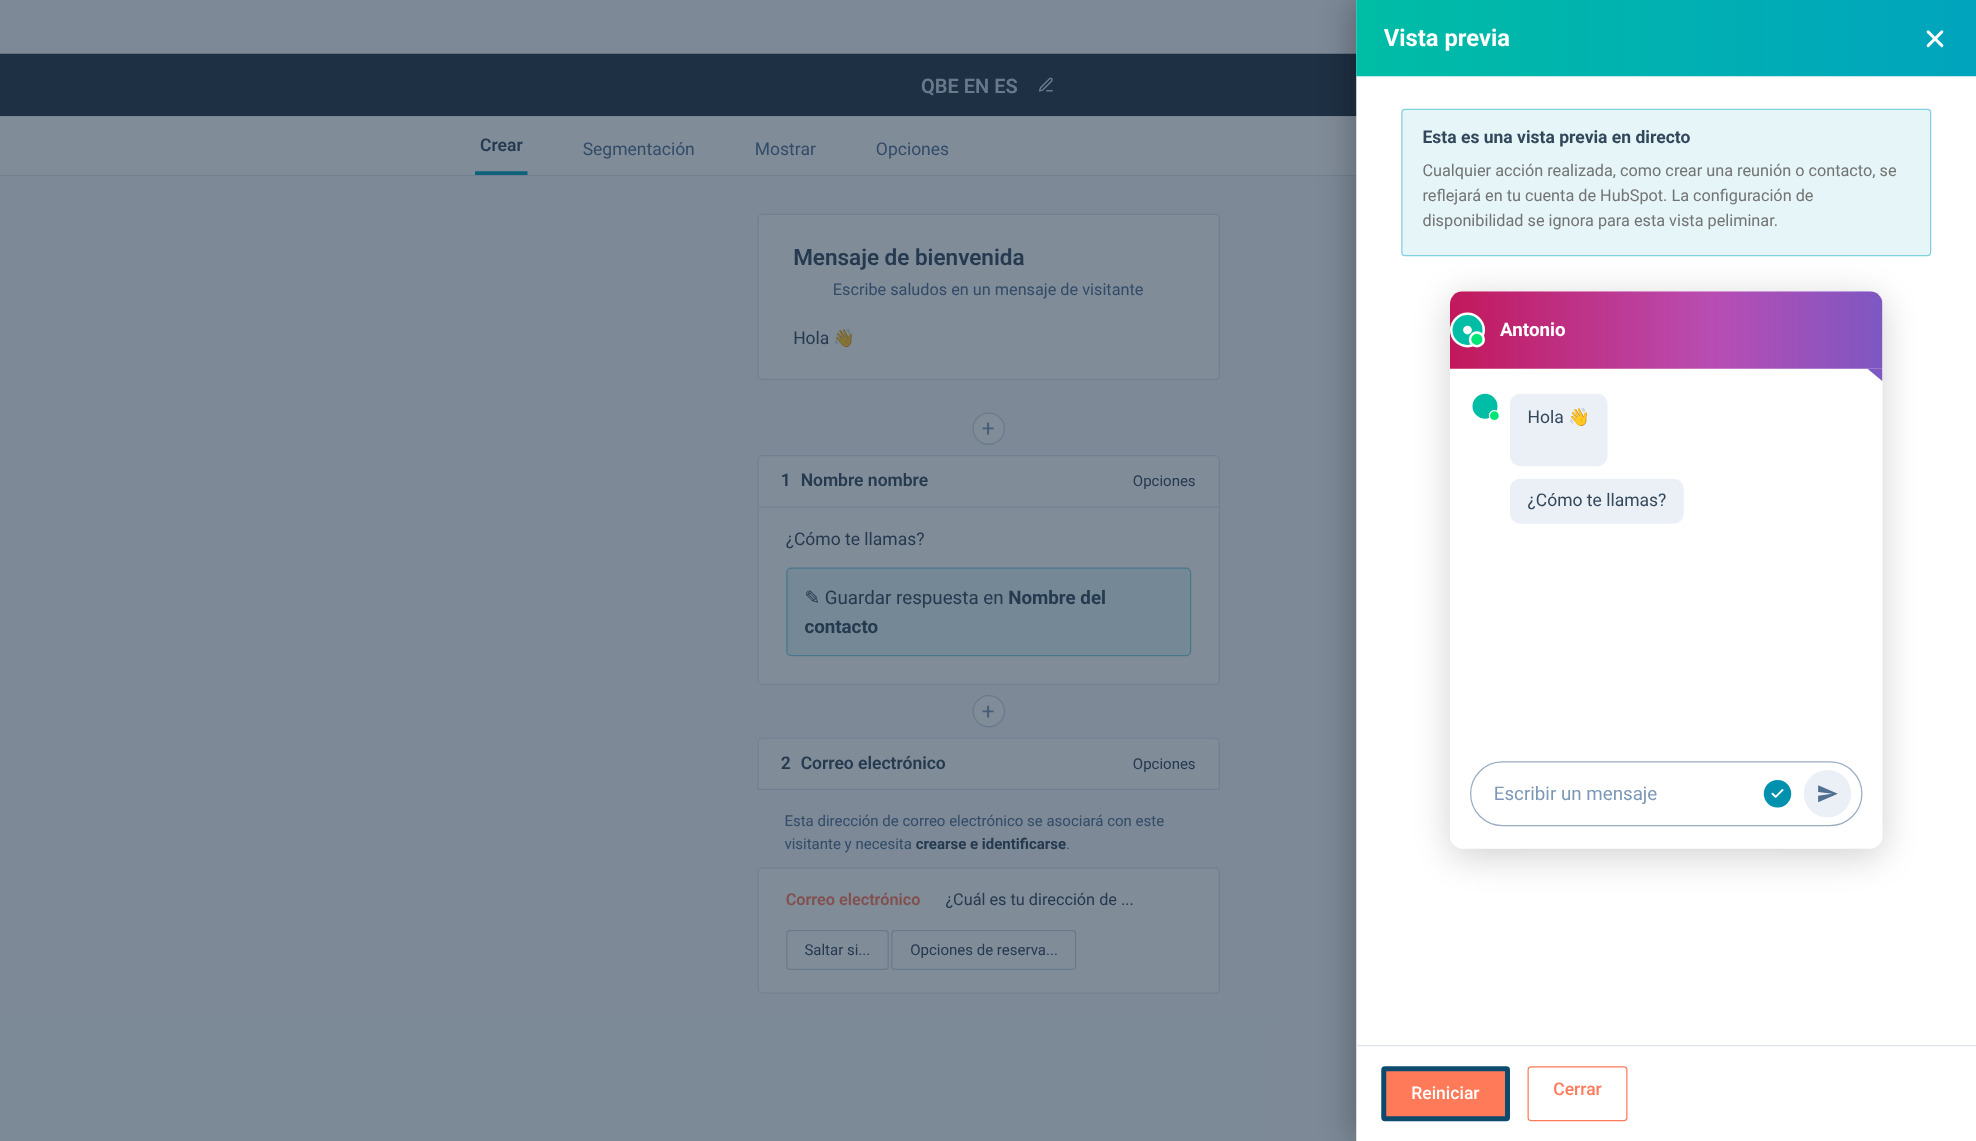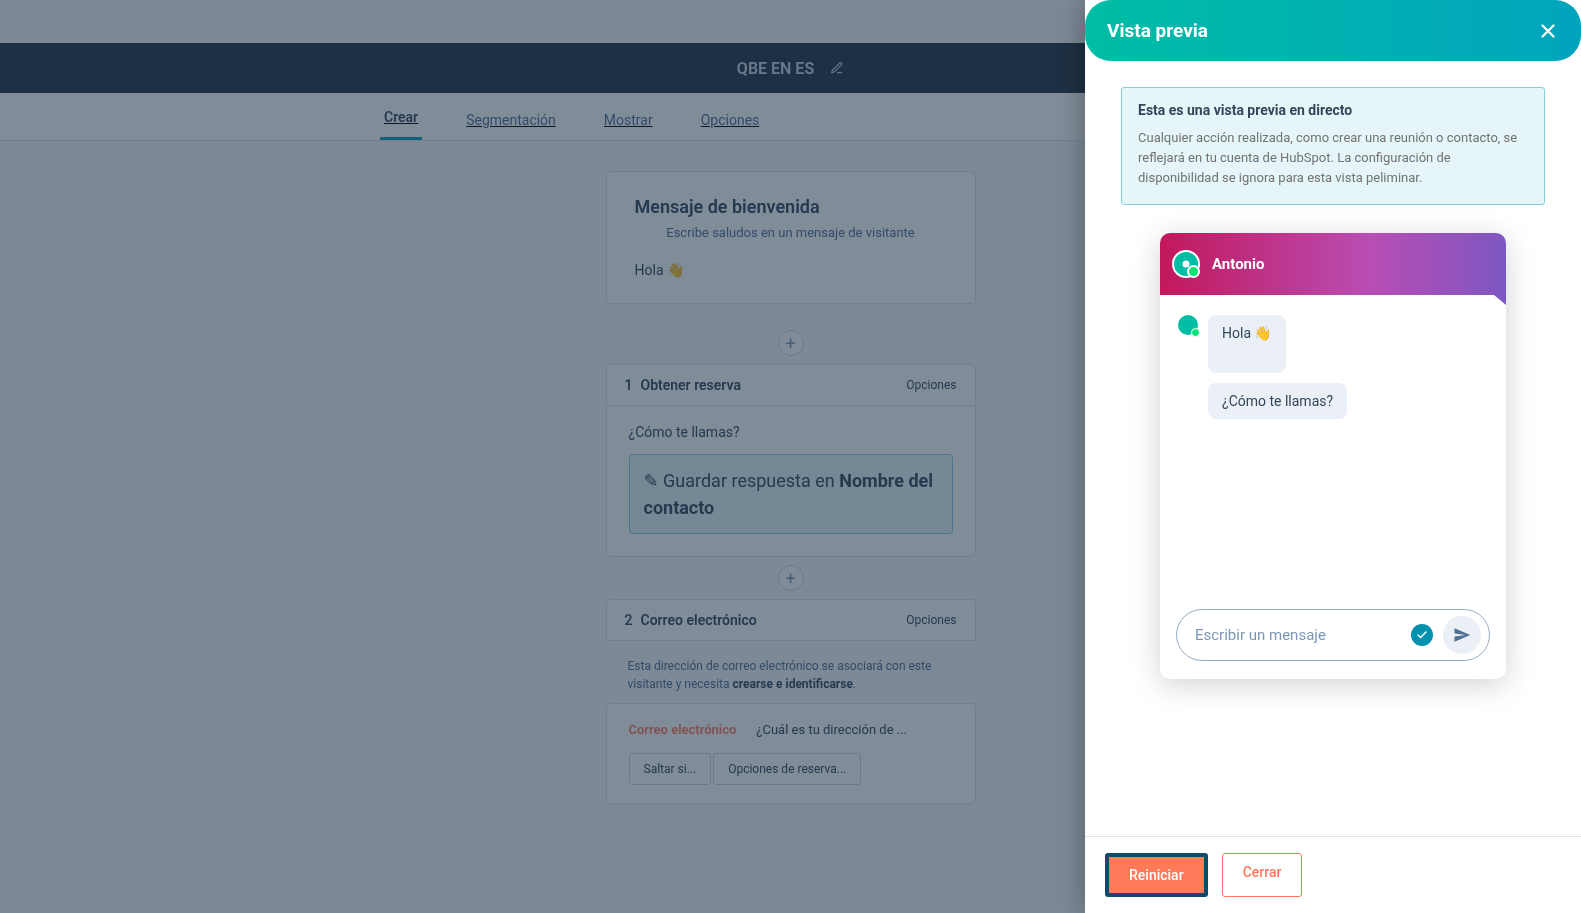--- a/index.html
+++ b/index.html
@@ -6,58 +6,58 @@
 body { width: 1581px; height: 913px; overflow: hidden; position: relative; background: #f5f8fa; }
 
 
 .app-root { position: absolute; inset: 0; filter: brightness(1); margin-top: 43px; }
 .app-dim { position: absolute; inset: 0; background: rgba(25, 45, 70, 0.55); z-index: 5; }
 
 .top-bar { height: 50px; background: #253342; display: flex; align-items: center; justify-content: center; color: #fff; gap: 16px; }
 .top-title { font-size: 16px; font-weight: 600; color: #cbd6e2; }
 .pencil { width: 14px; height: 14px; }
 
-.tabs-row { height: 48px; background: #fff; border-bottom: 1px solid #dfe3eb; display: flex; align-items: flex-end; padding-left: 380px; gap: 40px; text-decoration: underline; }
+.tabs-row { height: 48px; background: #fff; border-bottom: 1px solid #dfe3eb; display: flex; align-items: flex-end; padding-left: 380px; gap: 40px; }
 .tab { padding: 0 4px 12px; color: #516f90; font-size: 14px; cursor: pointer; }
 .tab.active { color: #33475b; border-bottom: 3px solid #00a4bd; font-weight: 600; }
 
 .canvas { padding: 30px 0 40px; display: flex; flex-direction: column; align-items: center; }
 .card { width: 370px; background: #fff; border: 1px solid #dfe3eb; border-radius: 4px; padding: 24px 28px; margin-bottom: 18px; }
 .card-title { font-size: 18px; font-weight: 600; color: #33475b; text-align: left; margin-bottom: 8px; }
 .card-desc { font-size: 13px; color: #516f90; text-align: center; margin-bottom: 20px; }
 .msg-chip { display: inline-flex; align-items: center; gap: 4px; font-size: 14px; color: #33475b; }
 .plus-circle { width: 26px; height: 26px; border: 1px solid #cbd6e2; border-radius: 50%; display: flex; align-items: center; justify-content: center; color: #7c98b6; font-size: 18px; margin: 8px auto; cursor: pointer; background: #fff; }
 
 .step-card { width: 370px; background: #fff; border: 1px solid #dfe3eb; border-radius: 4px; }
 .step-header { display: flex; align-items: center; justify-content: space-between; padding: 12px 18px; border-bottom: 1px solid #dfe3eb; }
 .step-header-left { display: flex; align-items: center; gap: 8px; color: #33475b; font-size: 14px; font-weight: 600; }
 .step-header-right { color: #33475b; font-size: 12px; }
 .step-body { padding: 18px 22px 22px; }
 .prompt { font-size: 14px; color: #33475b; margin-bottom: 14px; }
-.response-box { border: 1px solid #7fd1de; background: #e5f5f8; border-radius: 4px; padding: 12px 14px; font-size: 18px; color: #33475b; line-height: 1.5; }
+.response-box { border: 1px solid #7fd1de; background: #e5f5f8; border-radius: 4px; padding: 12px 14px; font-size: 15px; color: #33475b; line-height: 1.5; }
 .response-box b { font-weight: 700; }
 .desc-para { font-size: 12px; color: #516f90; line-height: 1.5; padding: 16px 22px 10px; width: 370px; }
 .desc-para b { font-weight: 700; color: #33475b; }
 .link-like { color: #ff7a59; font-weight: 600; }
 .opt-row { display: flex; gap: 2px; padding: 12px 22px 22px; }
 .opt-pill { border: 1px solid #cbd6e2; border-radius: 3px; padding: 8px 14px; font-size: 12px; color: #33475b; cursor: pointer; }
 
 
 .preview-panel { position: absolute; top: 0; right: 0; width: 496px; height: 100%; background: #fff; z-index: 20; display: flex; flex-direction: column; box-shadow: -4px 0 24px rgba(0,0,0,0.25); }
-.preview-header { height: 61px; background: linear-gradient(90deg, #00bda5 0%, #00a4bd 100%); display: flex; align-items: center; justify-content: space-between; padding: 12px 22px; color: #fff; border-radius: 26px; }
+.preview-header { height: 61px; background: linear-gradient(90deg, #00bda5 0%, #00a4bd 100%); display: flex; align-items: center; justify-content: space-between; padding: 12px 22px; color: #fff; }
 .preview-header-title { font-size: 19px; font-weight: 700; }
 .close-x { width: 22px; height: 22px; cursor: pointer; color: #fff; }
 
 .preview-scroll { flex: 1; padding: 26px 36px 20px; overflow: auto; }
 .info-banner { border: 1px solid #7fd1de; background: #e5f5f8; border-radius: 3px; padding: 14px 16px 16px; margin-bottom: 28px; }
 .info-banner-title { font-size: 14px; font-weight: 700; color: #33475b; margin-bottom: 10px; }
 .info-banner-body { font-size: 13px; color: #737373; line-height: 1.55; }
 
 .chat-widget { width: 346px; margin: 0 auto; border-radius: 10px; box-shadow: 0 6px 30px rgba(0,0,0,0.18); overflow: hidden; background: #fff; }
-.chat-header { height: 62px; background: linear-gradient(90deg, #c2185b 0%, #b94db3 60%, #7e57c2 100%); display: flex; align-items: center; padding: 0 12px; gap: 12px; color: #fff; position: relative; }
+.chat-header { height: 62px; background: linear-gradient(90deg, #c2185b 0%, #b94db3 60%, #7e57c2 100%); display: flex; align-items: center; padding: 0 0; gap: 12px; color: #fff; position: relative; }
 .chat-header::after { content: ''; position: absolute; right: 0; bottom: -10px; width: 0; height: 0; border-top: 10px solid #7e57c2; border-left: 12px solid transparent; }
 .agent-avatar { width: 28px; height: 28px; border-radius: 50%; background: #00bda5; border: 2px solid #fff; position: relative; display:flex; align-items:center; justify-content:center; }
 .agent-avatar::after { content:''; position:absolute; right:-2px; bottom:-2px; width:9px; height:9px; background:#00e676; border:2px solid #fff; border-radius:50%; }
 .agent-avatar svg { width:14px; height:14px; }
 .agent-name { font-size: 15px; font-weight: 700; }
 
 .chat-body { min-height: 300px; padding: 20px 18px 30px; }
 .msg-row { display: flex; gap: 10px; margin-bottom: 10px; align-items: flex-start; }
 .tiny-avatar { width: 20px; height: 20px; border-radius: 50%; background: #00bda5; flex: none; position: relative; display:flex; align-items:center; justify-content:center;}
 .tiny-avatar::after { content:''; position:absolute; right:-2px; bottom:-2px; width:7px; height:7px; background:#00e676; border:1.5px solid #fff; border-radius:50%; }
@@ -101,21 +101,21 @@
       <div class="card-title">Mensaje de bienvenida</div>
       <div class="card-desc">Escribe saludos en un mensaje de visitante</div>
       <span class="msg-chip">Hola 👋</span>
     </div>
     <div class="plus-circle">+</div>
 
     <div class="step-card">
       <div class="step-header">
         <span class="step-header-left">
           <span>1</span>
-          <span>Obtener reserva</span>
+          <span>Nombre nombre</span>
         </span>
         <span class="step-header-right">Opciones</span>
       </div>
       <div class="step-body">
         <div class="prompt">¿Cómo te llamas?</div>
         <div class="response-box">
           ✎ <span>Guardar respuesta en</span> <b>Nombre del contacto</b>
         </div>
       </div>
     </div>

